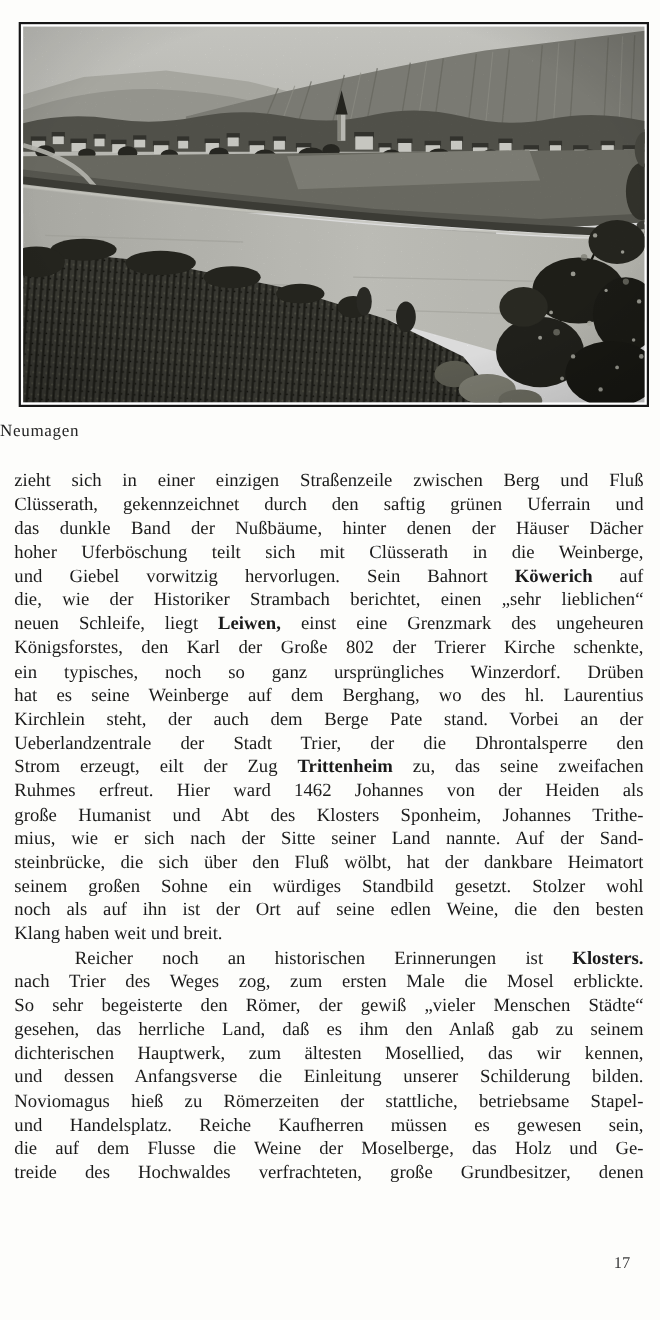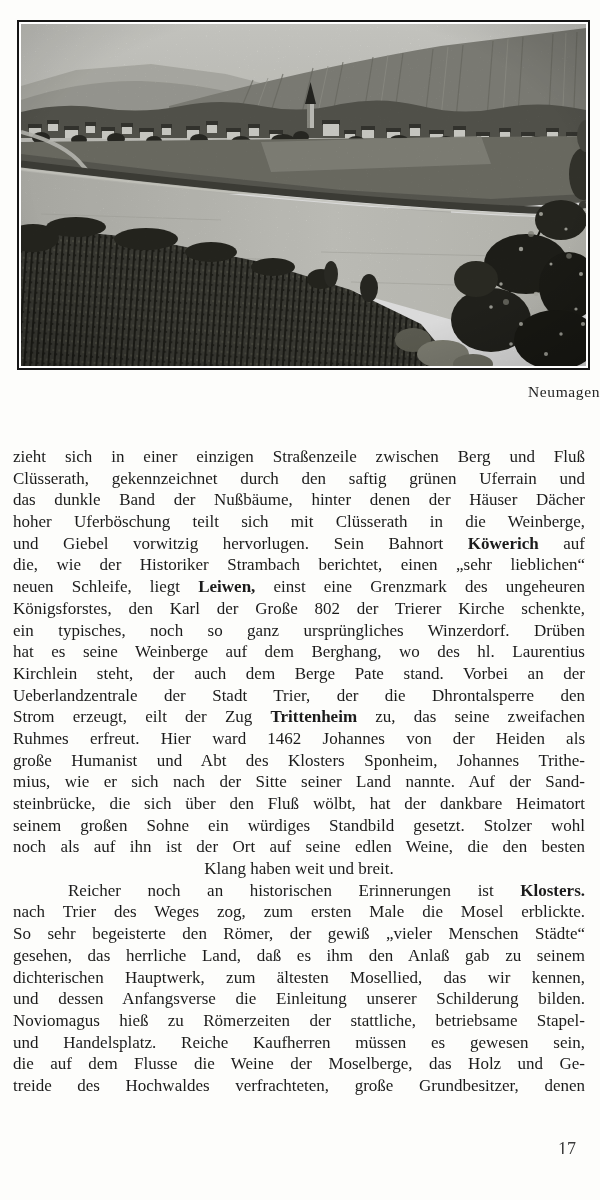--- a/index.html
+++ b/index.html
@@ -9,35 +9,35 @@
     font-family:"Liberation Serif","DejaVu Serif",serif;
   }
   .photo-frame {
     position:absolute; left:17px; top:20px;
     width:565px; height:342px;
     border:2px solid #161616; padding:2px; background:#ffffff;
   }
   .photo-frame svg { display:block; width:100%; height:100%; }
   .caption {
     position:absolute; top:383px; left:0; width:600px;
-    text-align:right; font-size:15.5px; letter-spacing:0.6px; color:#242424;
+    text-align:left; font-size:15.5px; letter-spacing:0.6px; color:#242424;
   }
   .body-text {
-    position:absolute; top:426px; left:13px; width:572px;margin-top:20px;
+    position:absolute; top:426px; left:13px; width:572px;
   }
   .tline {
     height:21.7px; line-height:21.7px; font-size:17px;
-    white-space:normal; overflow:hidden;text-align:center;
+    white-space:normal; overflow:hidden;
   }
   .tline.j { text-align:justify; text-align-last:justify; }
   .tline.ind { text-indent:55px; }
   .tline span.b { font-weight:bold; }
   .page-num {
     position:absolute; left:558px; top:1142px; width:32px; height:12px;
-    overflow:hidden; font-size:18px; line-height:15px; color:#3a3a3a;
+    overflow:hidden; font-size:15px; line-height:15px; color:#3a3a3a;
   }
 </style>
 </head>
 <body>
 
 <div class="photo-frame">
   <svg viewBox="0 0 565 342" preserveAspectRatio="none" xmlns="http://www.w3.org/2000/svg">
     <defs>
       <linearGradient id="skyG" x1="0" y1="0" x2="0" y2="1">
         <stop offset="0" stop-color="#e3e3dd"></stop>

